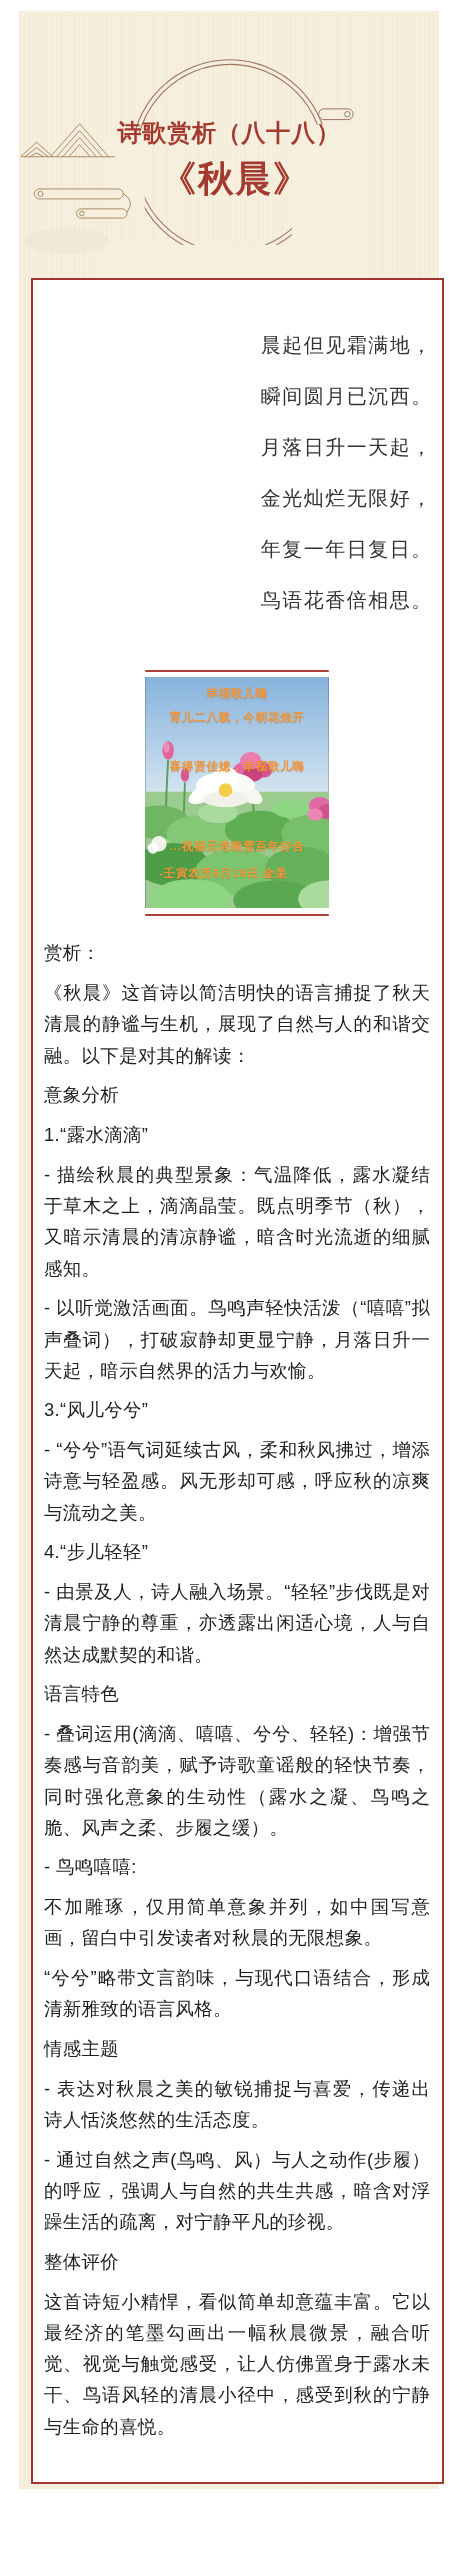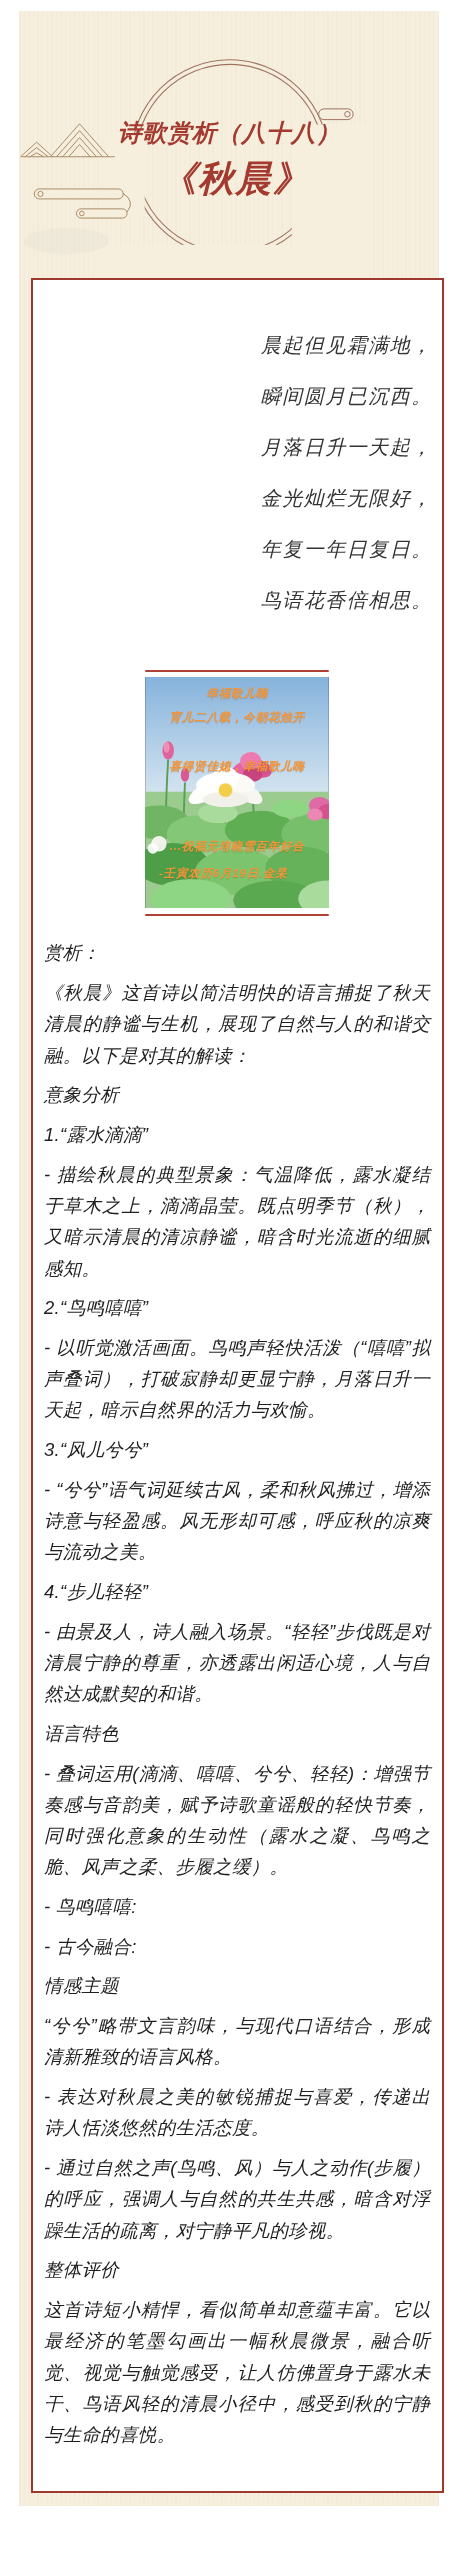--- a/index.html
+++ b/index.html
@@ -6,22 +6,21 @@
   body{
     width:460px;
     background:#ffffff;
     font-family:"Liberation Sans","DejaVu Sans",sans-serif;
     -webkit-font-smoothing:antialiased;
   }
   .cream{
     margin:10.7px 20.7px 0 19px;
     background:#f6efde;
     background-image:repeating-linear-gradient(90deg, rgba(160,140,100,0.035) 0 1.5px, rgba(0,0,0,0) 1.5px 4.6px);
-    padding-bottom:13px;
-    font-style:italic;
+    padding-bottom:5px;
   }
   
   .header{position:relative;height:267px;overflow:hidden;}
   .header svg{position:absolute;left:0;top:0;}
   .badge-title{
     position:absolute;left:0;right:0;top:106px;
     text-align:center;
     font-size:24px;font-weight:bold;letter-spacing:0.8px;
     color:#a43a2f;z-index:2;
   }
@@ -219,32 +218,31 @@
     </div>
 
     <div class="analysis">
       <p>赏析：</p>
       <div>
 
       <p>《秋晨》这首诗以简洁明快的语言捕捉了秋天清晨的静谧与生机，展现了自然与人的和谐交融。以下是对其的解读：</p>
           <p>意象分析</p>
           <p>1.“露水滴滴”</p>
           <p>- 描绘秋晨的典型景象：气温降低，露水凝结于草木之上，滴滴晶莹。既点明季节（秋），又暗示清晨的清凉静谧，暗含时光流逝的细腻感知。</p>
-          <p>2.“鸟鸣嘻嘻”</p>
           <p>- 以听觉激活画面。鸟鸣声轻快活泼（“嘻嘻”拟声叠词），打破寂静却更显宁静，月落日升一天起，暗示自然界的活力与欢愉。</p>
           <p>3.“风儿兮兮”</p>
           <p>- “兮兮”语气词延续古风，柔和秋风拂过，增添诗意与轻盈感。风无形却可感，呼应秋的凉爽与流动之美。</p>
           <p>4.“步儿轻轻”</p>
           <p>- 由景及人，诗人融入场景。“轻轻”步伐既是对清晨宁静的尊重，亦透露出闲适心境，人与自然达成默契的和谐。</p>
           <p>语言特色</p>
           <p>- 叠词运用(滴滴、嘻嘻、兮兮、轻轻)：增强节奏感与音韵美，赋予诗歌童谣般的轻快节奏，同时强化意象的生动性（露水之凝、鸟鸣之脆、风声之柔、步履之缓）。</p>
           <p>- 鸟鸣嘻嘻:</p>
-          <p>- 古今融合:</p>
+          <p>不加雕琢，仅用简单意象并列，如中国写意画，留白中引发读者对秋晨的无限想象。</p>
+          <p>“兮兮”略带文言韵味，与现代口语结合，形成清新雅致的语言风格。</p>
           <p>情感主题</p>
-          <p>“兮兮”略带文言韵味，与现代口语结合，形成清新雅致的语言风格。</p>
           <p>- 表达对秋晨之美的敏锐捕捉与喜爱，传递出诗人恬淡悠然的生活态度。</p>
           <p>- 通过自然之声(鸟鸣、风）与人之动作(步履）的呼应，强调人与自然的共生共感，暗含对浮躁生活的疏离，对宁静平凡的珍视。</p>
           <p>整体评价</p>
           <p>这首诗短小精悍，看似简单却意蕴丰富。它以最经济的笔墨勾画出一幅秋晨微景，融合听觉、视觉与触觉感受，让人仿佛置身于露水未干、鸟语风轻的清晨小径中，感受到秋的宁静与生命的喜悦。</p>
         </div>
     </div>
 
   </div>
 </div>
 

